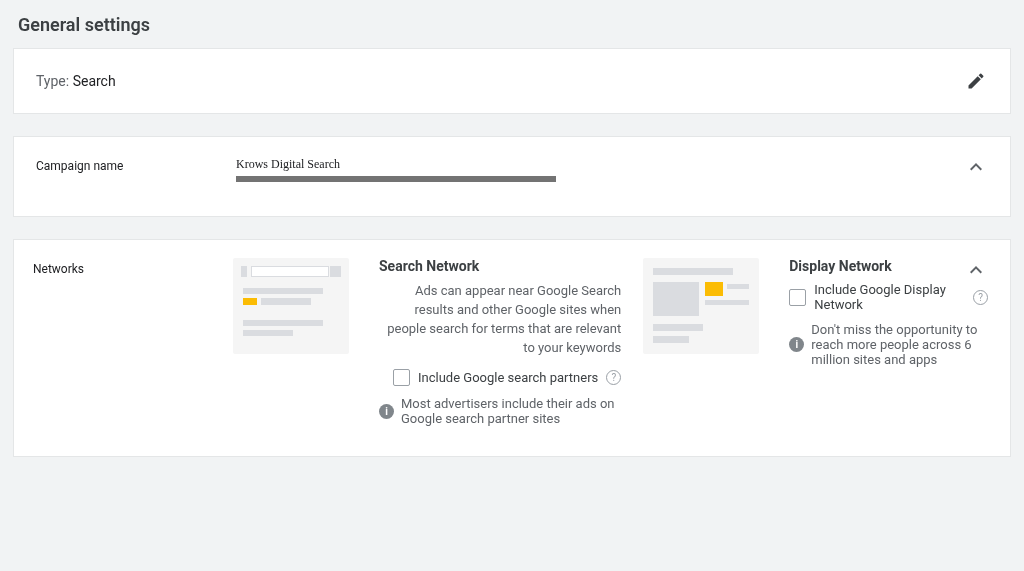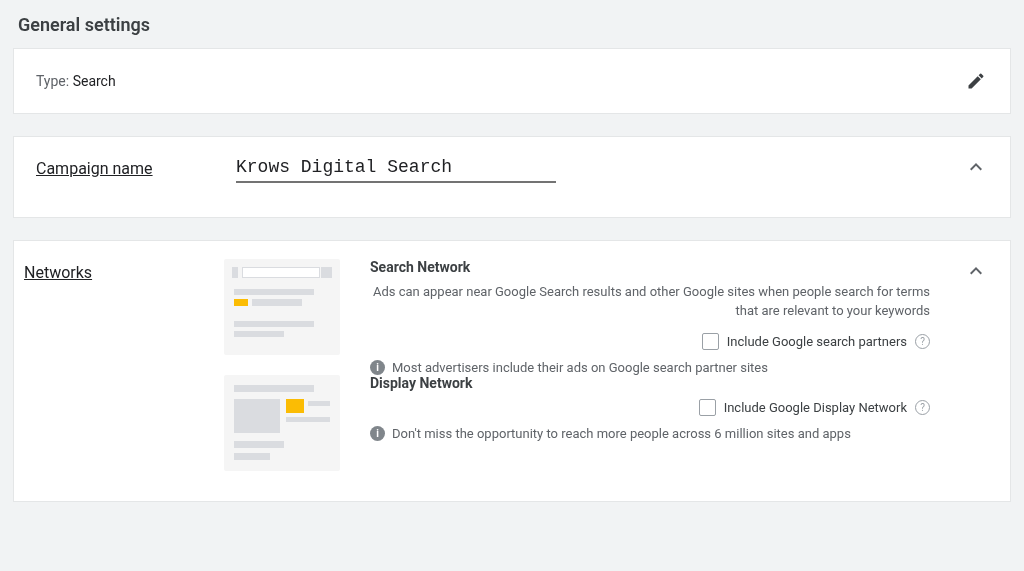--- a/index.html
+++ b/index.html
@@ -56,60 +56,59 @@
   
   .campaign-card {
     display: flex;
     align-items: flex-start;
     padding: 18px 22px 34px 22px;
     position: relative;
   }
   .left-label {
     width: 200px;
     flex-shrink: 0;
-    font-size: 16px;
+    font-size: 12px;
     color: #202124;
     padding-top: 4px;
-    text-decoration: underline;
   }
   .campaign-input {
     border: none;
-    border-bottom: 2px solid #737373;
-    font-size: 18px;
+    border-bottom: 6px solid #737373;
+    font-size: 12px;
     color: #202124;
     width: 320px;
     padding: 2px 0 4px 0;
     outline: none;
-    font-family: Liberation Mono, monospace;
+    font-family: Liberation Serif, serif;
     background: transparent;
   }
   .chevron-btn {
     position: absolute;
     right: 22px;
     top: 18px;
     width: 24px;
     height: 24px;
     cursor: pointer;
     display: flex;
     align-items: center;
     justify-content: center;
     color: #5f6368;
   }
   .chevron-btn svg { width: 24px; height: 24px; fill: #5f6368; }
 
   
   .networks-card {
-    padding: 18px 22px 30px 10px;
+    padding: 18px 22px 30px 19px;
     position: relative;
     display: flex;
   }
   .networks-body {
     flex: 1;
     display: flex;
-    flex-direction: column;
+    gap: 22px;
   }
   .network-row {
     display: flex;
     gap: 30px;
   }
   .thumb {
     width: 116px;
     height: 96px;
     background: #f5f5f5;
     border-radius: 2px;

